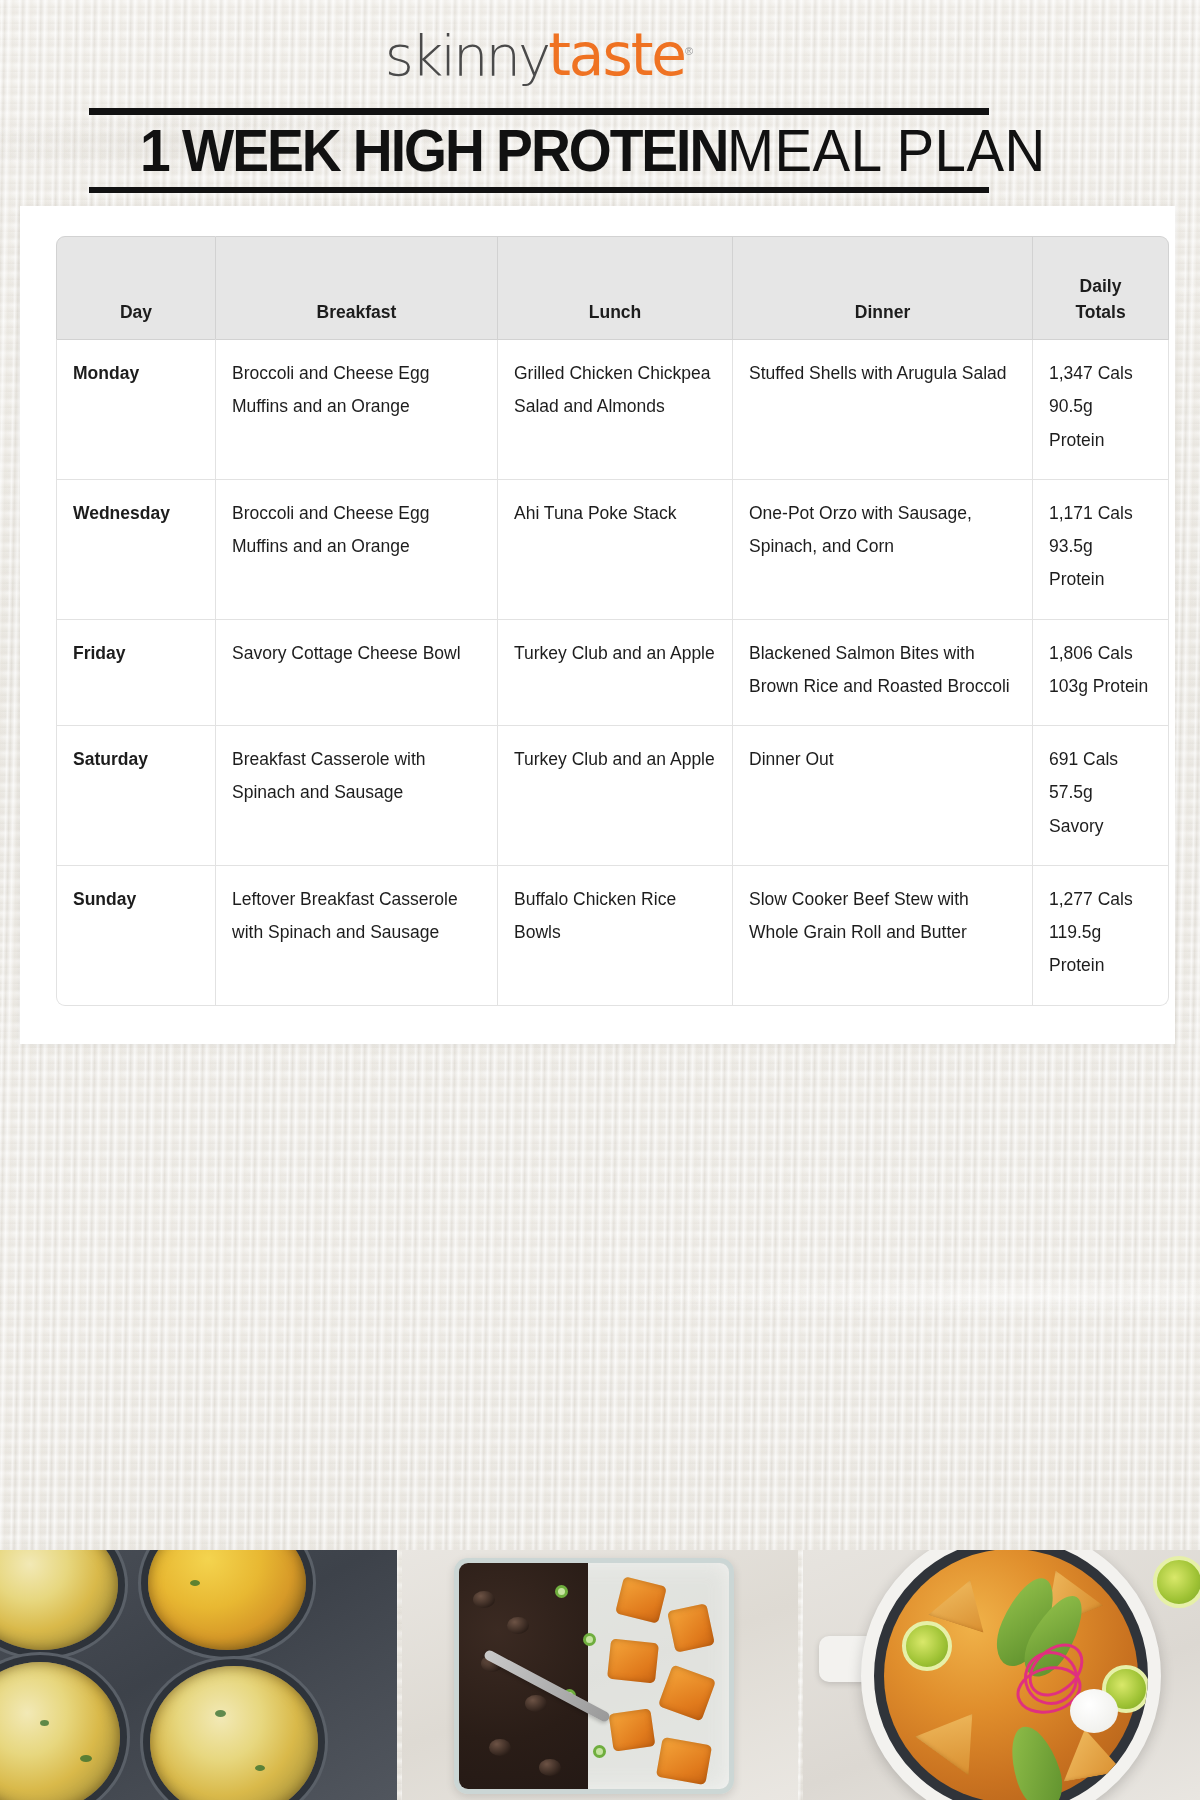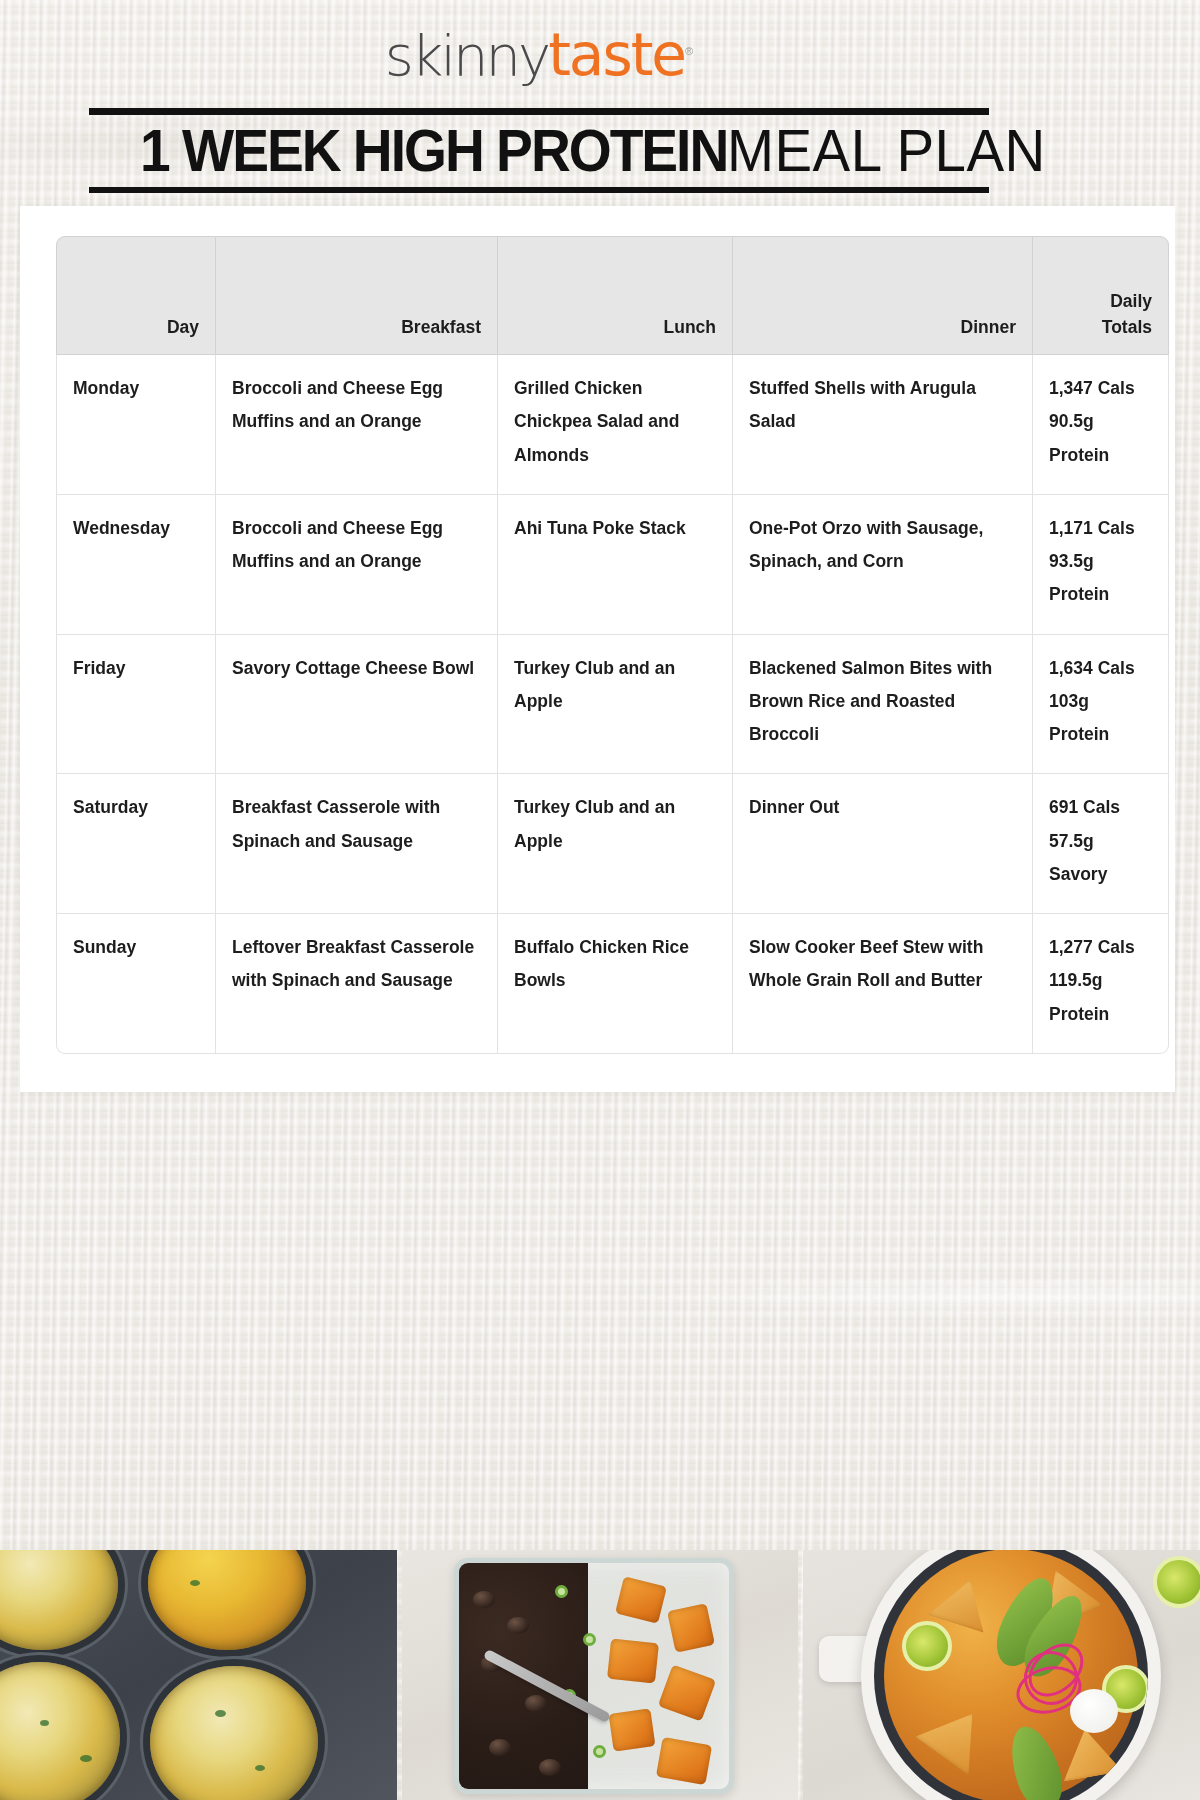--- a/index.html
+++ b/index.html
@@ -132,45 +132,45 @@
     border-collapse:separate;
     border-spacing:0;
     table-layout:fixed;
   }
   thead th{
     background:#e6e6e6;
     border-top:1px solid #d2d2d2;
     border-bottom:1px solid #d2d2d2;
     border-right:1px solid #d2d2d2;
     vertical-align:bottom;
-    text-align:right;
+    text-align:center;
     font-size:17.5px;
     font-weight:700;
     color:#1d1d1d;
     padding:16px 16px 14px 16px;
-    height:119px;
+    height:104px;
     line-height:1.5;
   }
   thead th:first-child{
     border-left:1px solid #d2d2d2;
     border-top-left-radius:9px;
   }
   thead th:last-child{
     border-top-right-radius:9px;
   }
 
   tbody td{
     border-bottom:1px solid #e2e2e2;
     border-right:1px solid #e2e2e2;
     vertical-align:top;
     font-size:17.5px;
     color:#1d1d1d;
     padding:17px 16px 22px 16px;
     line-height:1.9;
-    font-weight:700;
+    font-weight:400;
   }
   tbody td:first-child{
     border-left:1px solid #e2e2e2;
     font-weight:700;
   }
   tbody tr:last-child td:first-child{ border-bottom-left-radius:9px; }
   tbody tr:last-child td:last-child{  border-bottom-right-radius:9px; }
 
   .col-day   { width:160px; }
   .col-meal  { width:282px; }
@@ -352,21 +352,21 @@
             <span class="totals-line">1,171 Cals</span>
             <span class="totals-line">93.5g Protein</span>
           </td>
         </tr>
         <tr>
           <td>Friday</td>
           <td>Savory Cottage Cheese Bowl</td>
           <td>Turkey Club and an Apple</td>
           <td>Blackened Salmon Bites with Brown Rice and Roasted Broccoli</td>
           <td>
-            <span class="totals-line">1,634 Cals</span>
+            <span class="totals-line">1,806 Cals</span>
             <span class="totals-line">103g Protein</span>
           </td>
         </tr>
         <tr>
           <td>Saturday</td>
           <td>Breakfast Casserole with Spinach and Sausage</td>
           <td>Turkey Club and an Apple</td>
           <td>Dinner Out</td>
           <td>
             <span class="totals-line">691 Cals</span>

